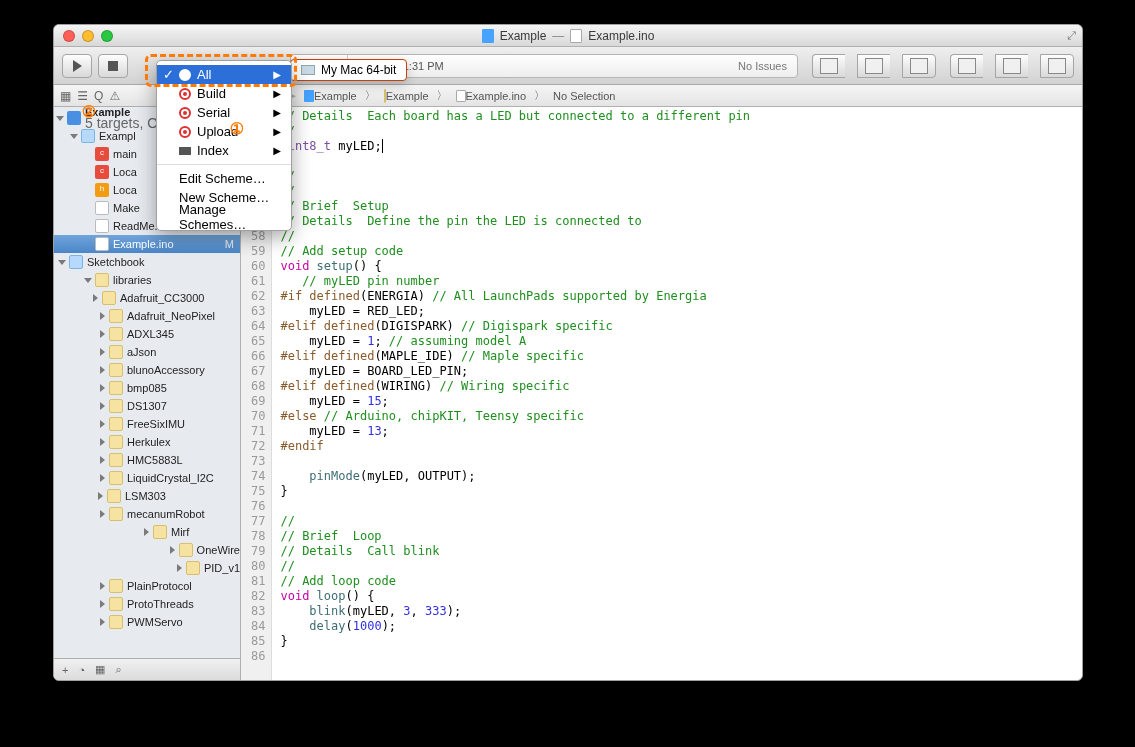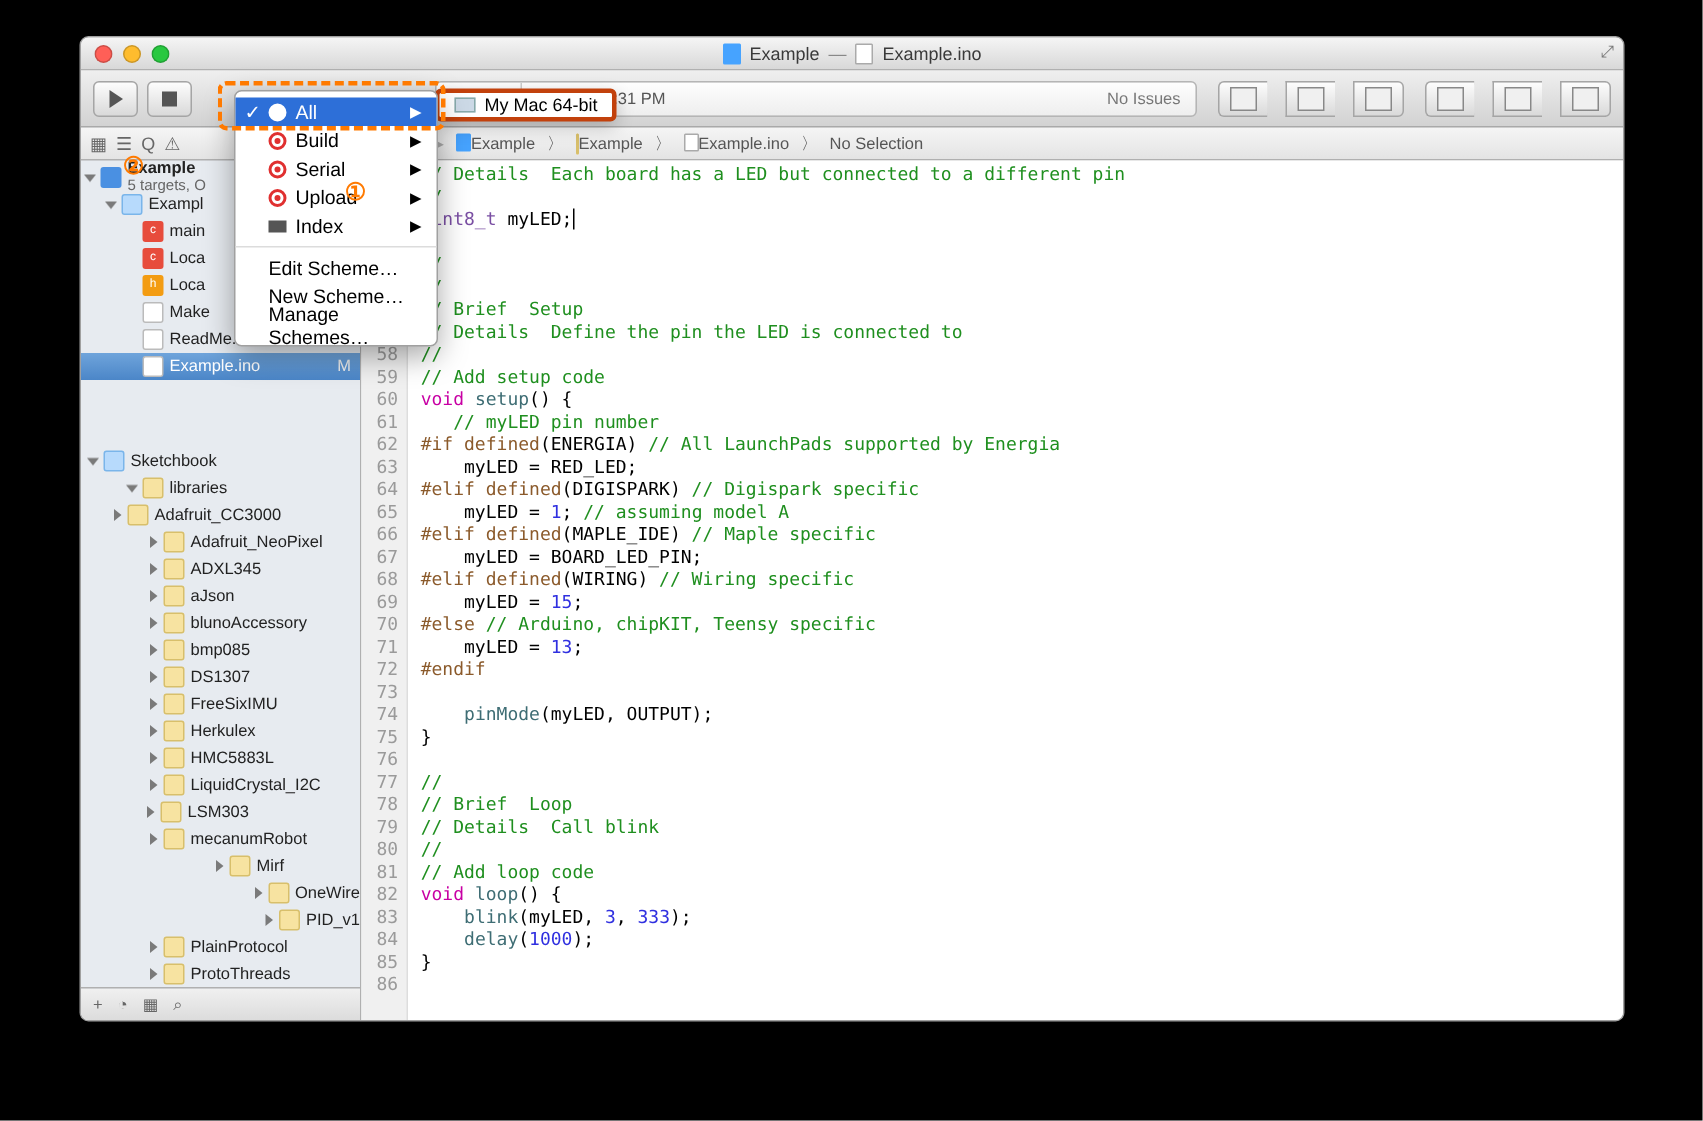--- a/index.html
+++ b/index.html
@@ -87,21 +87,21 @@
 .mi .chk{position:absolute;left:6px}
 .mi .sub{margin-left:auto;font-size:10px}
 .mi .tico2{width:12px;height:12px;border-radius:50%;background:#fff;border:2px solid #e03030;margin-right:6px;position:relative}
 .mi .tico2::after{content:"";position:absolute;inset:2px;border-radius:50%;background:#e03030}
 .mi.hi .tico2{border-color:#fff}
 .mi.hi .tico2::after{background:#fff}
 .mi .mico{width:12px;height:8px;background:#555;margin-right:6px}
 .msep{height:1px;background:#dcdcdc;margin:4px 0}
 
 
-.device{position:absolute;left:236px;top:34px;height:22px;background:#fff;border:3px solid #c2410c;border-radius:4px;box-shadow:0 4px 12px rgba(0,0,0,.2);display:flex;align-items:center;gap:6px;padding:0 10px;font-size:12px;z-index:9}
+.device{position:absolute;left:236px;top:34px;height:22px;background:#fff;border:1px solid #c2410c;border-radius:4px;box-shadow:0 4px 12px rgba(0,0,0,.2);display:flex;align-items:center;gap:6px;padding:0 10px;font-size:12px;z-index:9}
 
 
 .callout{position:absolute;left:91px;top:29px;width:152px;height:33px;border:3px dashed #ff7a00;border-radius:6px;z-index:11;pointer-events:none}
 
 
 .badge{position:absolute;width:20px;height:20px;border-radius:50%;background:transparent;color:#ff7a00;font-size:16px;font-weight:bold;display:flex;align-items:center;justify-content:center;z-index:12;pointer-events:none}
 </style>
 </head>
 <body>
 
@@ -210,21 +210,21 @@
         <span>☰</span>
         <span>Q</span>
         <span>⚠</span>
       </div>
       <div class="tree" id="tree">
         <div class="row" style="padding-left:4px">
           <span class="disc open"></span>
           <span class="fico fproj"></span>
           <div style="display:flex;flex-direction:column;line-height:11px">
             <b>Example</b>
-            <span style="font-size:10px;color:#666">5 targets, O</span>
+            <span style="font-size:14px;color:#666">5 targets, O</span>
           </div>
         </div>
       <div class="row" style="padding-left: 18px;">
             <span class="disc open"></span>
             <span class="fico ffolder"></span>
             <span>Exampl</span>
           </div>
           <div class="row" style="padding-left: 32px;">
             <span class="disc none"></span>
             <span class="fico fc">c</span>
@@ -249,31 +249,31 @@
             <span class="disc none"></span>
             <span class="fico ffile"></span>
             <span>ReadMe.txt</span>
           </div>
           <div class="row sel" style="padding-left: 32px;">
             <span class="disc none"></span>
             <span class="fico ffile"></span>
             <span>Example.ino</span>
             <span class="st">M</span>
           </div>
-          <div class="row" style=" margin-top: 45px;">
+          <div class="row" style="">
             <span class="disc open"></span>
             <span class="fico ffolder"></span>
             <span>Sketchbook</span>
           </div>
           <div class="row" style="padding-left: 32px;">
             <span class="disc open"></span>
             <span class="fico ffolder y"></span>
             <span>libraries</span>
           </div>
-          <div class="row" style="padding-left: 22px;">
+          <div class="row" style="padding-left: 39px;">
             <span class="disc "></span>
             <span class="fico ffolder y"></span>
             <span>Adafruit_CC3000</span>
           </div>
           <div class="row" style="padding-left: 46px;">
             <span class="disc "></span>
             <span class="fico ffolder y"></span>
             <span>Adafruit_NeoPixel</span>
           </div>
           <div class="row" style="padding-left: 46px;">

